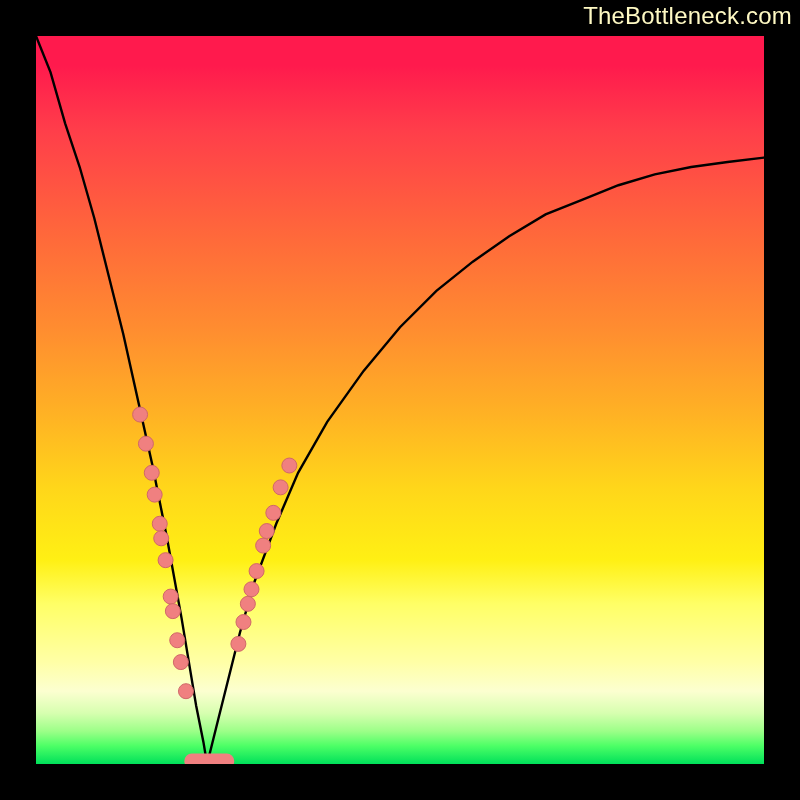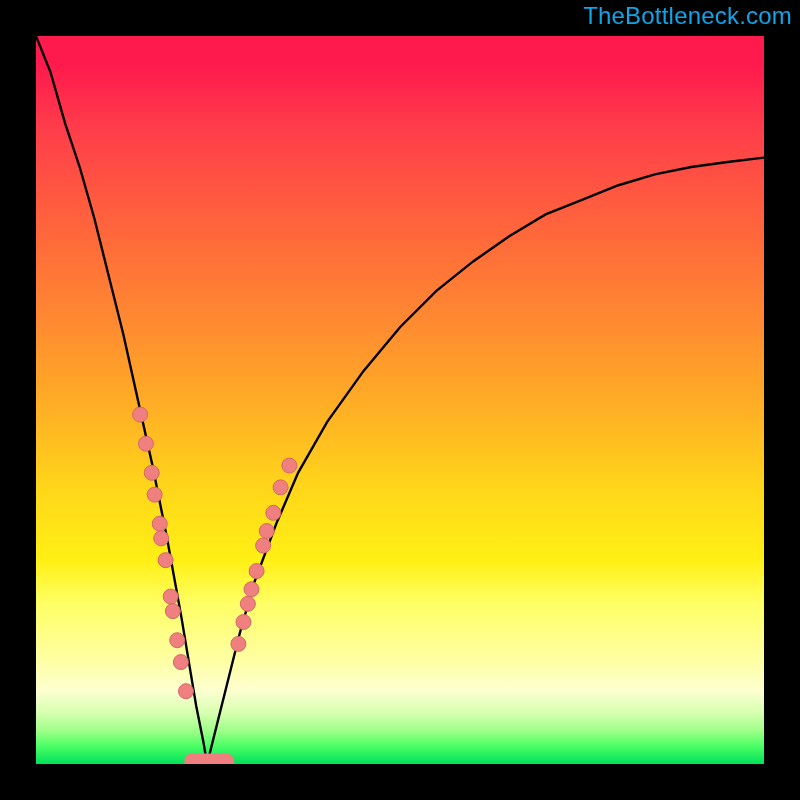--- a/index.html
+++ b/index.html
@@ -49,21 +49,21 @@
       #d7ffb0 93%,
       #9cff88 95.5%,
       #4dff66 97.5%,
       #00e05a 100%
     );
   }
   .watermark {
     position: absolute;
     top: 2px;
     right: 8px;
-    color: #0ea5e9;
+    color: #fef9c3;
     font-size: 24px;
     font-weight: 400;
     letter-spacing: 0.2px;
     pointer-events: none;
   }
   svg.curve {
     position: absolute;
     left: 0;
     top: 0;
     width: 100%;

